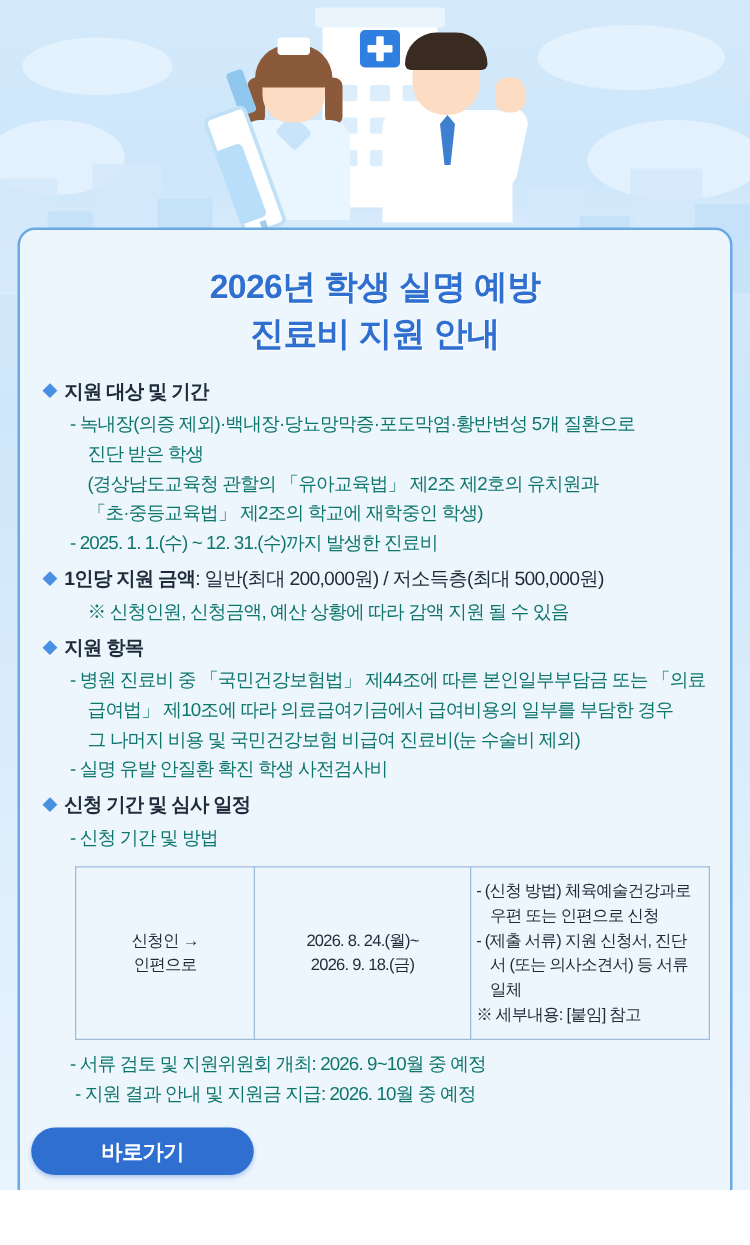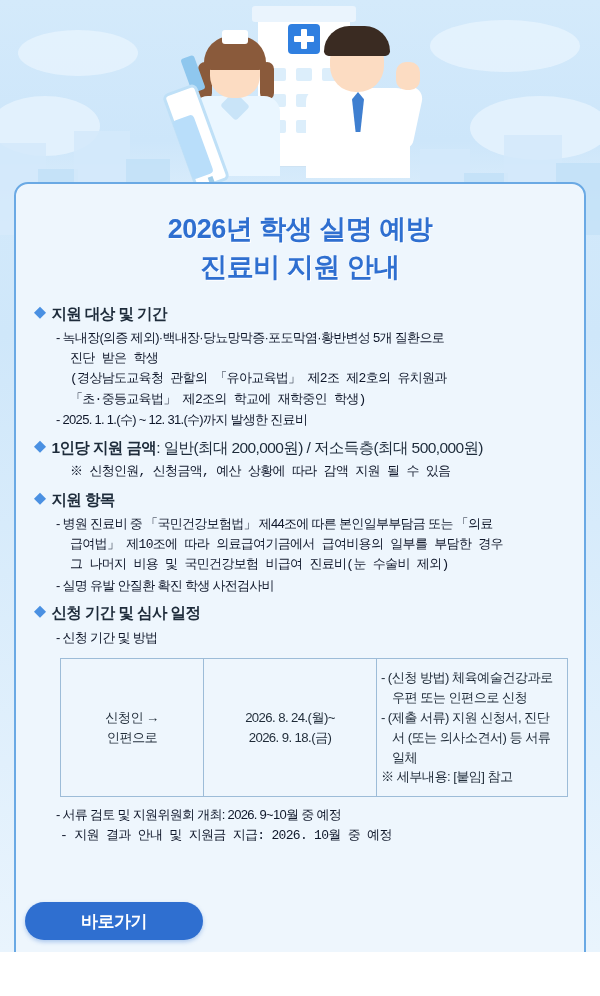--- a/index.html
+++ b/index.html
@@ -193,28 +193,28 @@
     color: #4a90e2;
     font-size: 12px;
     margin-right: 6px;
     line-height: 1.7;
     flex: none;
   }
   .sec-head .amount-normal {
     font-weight: normal;
   }
   .line {
-    font-size: 13px;
-    color: #0f172a;
+    font-size: 15px;
+    color: #0f766e;
     line-height: 1.58;
     letter-spacing: -0.7px;
     margin-left: 22px;
     white-space: nowrap;
   }
-  .line.indent { margin-left: 36px; font-family: Liberation Mono, monospace; }
+  .line.indent { margin-left: 36px; }
   
   .tbl {
     margin: 10px 6px 8px 26px;
     width: 508px;
     border-collapse: collapse;
     table-layout: fixed;
   }
   .tbl td {
     border: 1px solid #9dbcd8;
     font-size: 13.2px;

